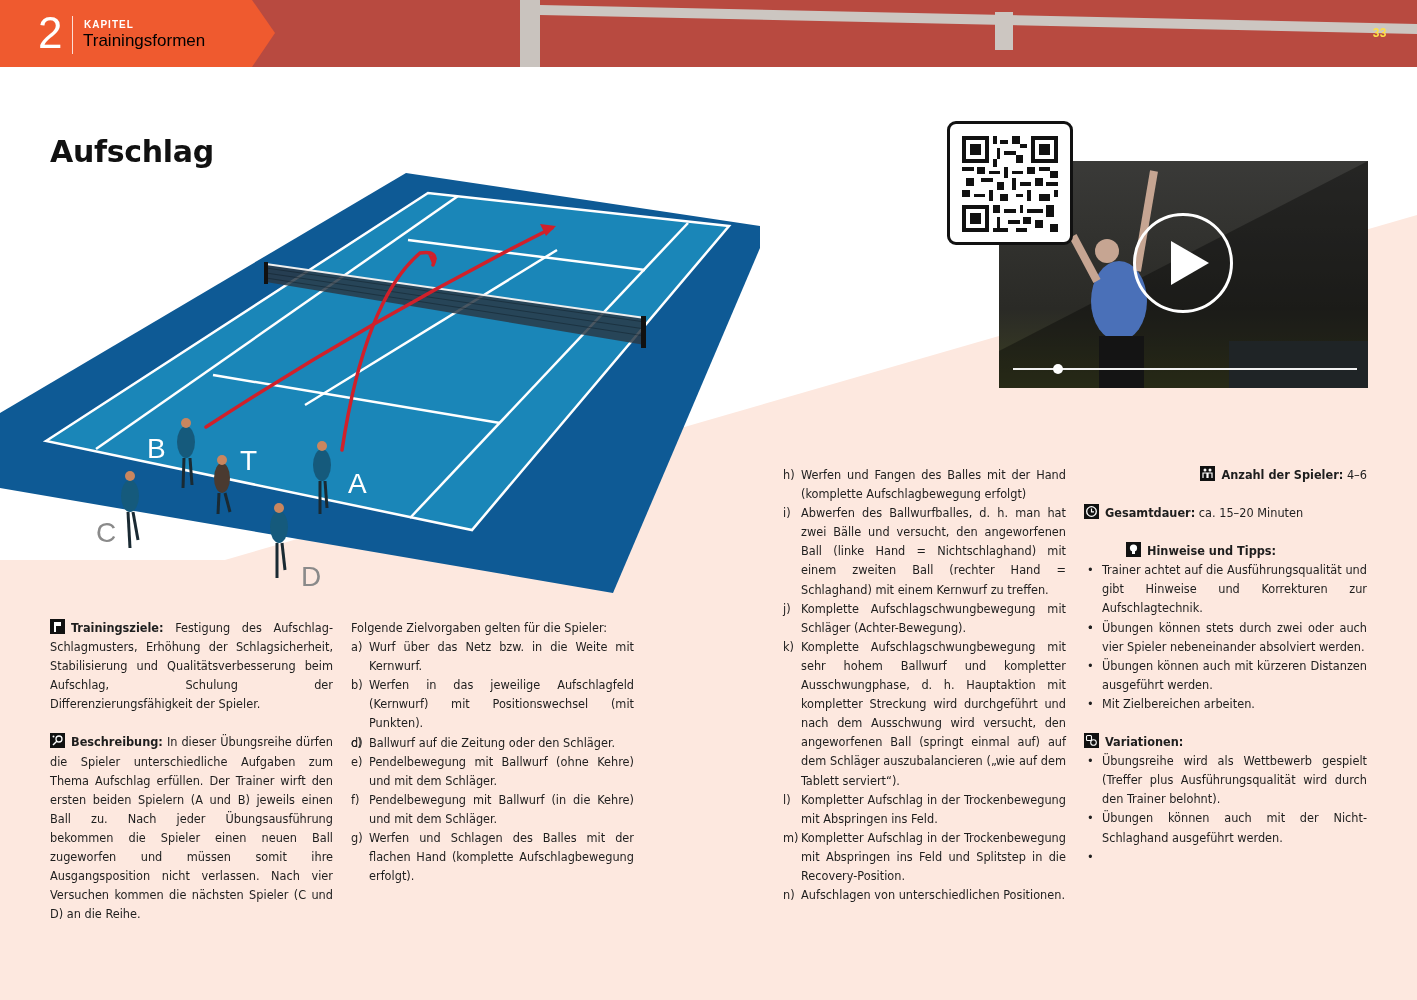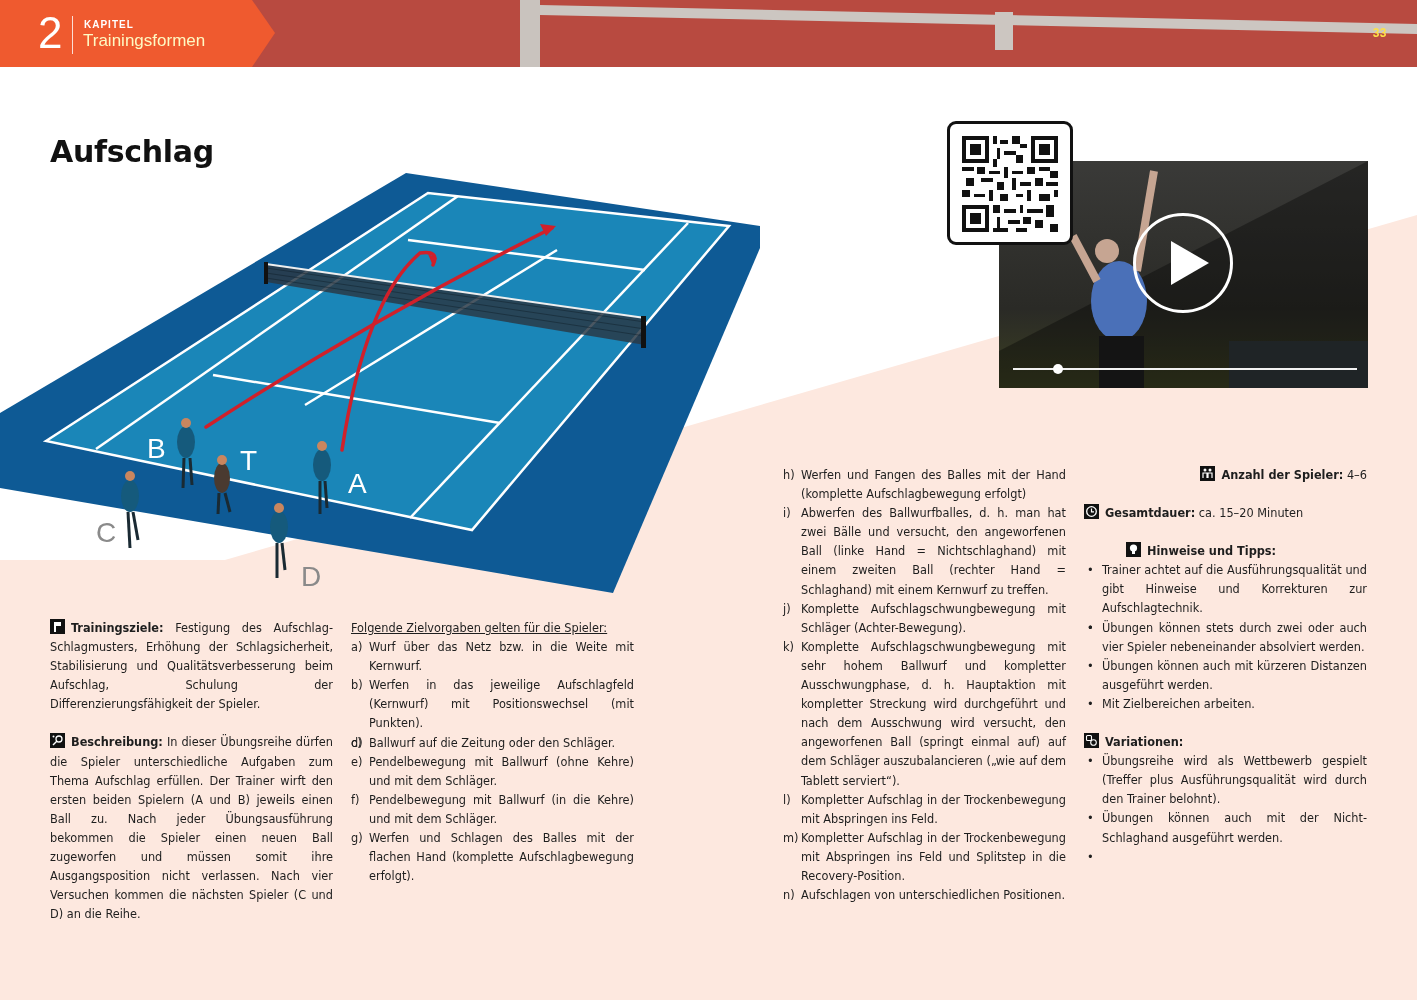--- a/index.html
+++ b/index.html
@@ -11,21 +11,21 @@
   }
   .page-bg { position: absolute; left: 0; top: 0; width: 1417px; height: 1000px; }
 
   
   .header { position: absolute; left: 0; top: 0; width: 1417px; height: 67px; background: #b94a3f; overflow: hidden; }
   .header .track { position: absolute; left: 0; top: 0; }
   .chapter-tab { position: absolute; left: 0; top: 0; width: 275px; height: 67px; }
   .chapter-num { position: absolute; left: 38px; top: 8px; color: #fff; font-family: "Liberation Sans", sans-serif; font-size: 44px; font-weight: 300; line-height: 50px; }
   .chapter-sep { position: absolute; left: 72px; top: 16px; width: 1px; height: 38px; background: rgba(255,255,255,0.8); }
   .chapter-kicker { position: absolute; left: 84px; top: 19px; color: #fff; font-family: "Liberation Sans", sans-serif; font-size: 10px; font-weight: bold; letter-spacing: 1px; }
-  .chapter-title { position: absolute; left: 83px; top: 31px; color: #fef9c3; font-family: "Liberation Sans", sans-serif; font-size: 17px; }
+  .chapter-title { position: absolute; left: 83px; top: 31px; color: #000000; font-family: "Liberation Sans", sans-serif; font-size: 17px; }
   .page-number { position: absolute; right: 30px; top: 26px; font-family: "Liberation Sans", sans-serif; font-size: 12px; font-weight: bold; color: #fde047; letter-spacing: 0.5px; }
 
   
   .page-title { position: absolute; left: 50px; top: 92px; width: 600px; font-family: "DejaVu Sans", sans-serif; font-weight: bold; font-size: 30px; line-height: 40px; color: #111; letter-spacing: -0.3px; }
 
   
   .court-illus { position: absolute; left: 0; top: 170px; width: 760px; height: 440px; }
 
   
   .video { position: absolute; left: 999px; top: 161px; width: 369px; height: 227px; background: #2b2b2b; overflow: hidden; }
@@ -255,21 +255,21 @@
       <svg width="15" height="15" viewBox="0 0 15 15">
           <circle cx="9" cy="6" r="3" stroke="#fff" stroke-width="1.3" fill="none"></circle>
           <line x1="7" y1="8" x2="3" y2="12" stroke="#fff" stroke-width="1.5"></line>
           <circle cx="3.5" cy="3.5" r="1" fill="#fff"></circle>
         </svg>
     </span><span class="lbl">Beschreibung:</span><span> In dieser Übungsreihe dürfen die Spieler unterschiedliche Aufgaben zum Thema Aufschlag erfüllen. Der Trainer wirft den ersten beiden Spielern (A und B) jeweils einen Ball zu. Nach jeder Übungsausführung bekommen die Spieler einen neuen Ball zugeworfen und müssen somit ihre Ausgangsposition nicht verlassen. Nach vier Versuchen kommen die nächsten Spieler (C und D) an die Reihe.</span>
   </p>
 </div>
 
 <div class="col" style="left:351px; top:618px; width:283px;">
-  <p style="text-align:left;text-decoration:underline;">Folgende Zielvorgaben gelten für die Spieler:</p>
+  <p style="text-align:left;">Folgende Zielvorgaben gelten für die Spieler:</p>
   <ul class="list">
     <li><span class="mk">a)</span><span>Wurf über das Netz bzw. in die Weite mit Kernwurf.</span></li>
     <li><span class="mk">b)</span><span>Werfen in das jeweilige Aufschlagfeld (Kernwurf) mit Positionswechsel (mit Punkten).</span></li>
     <li><span class="mk">c)</span></li>
     <li><span class="mk">d)</span><span>Ballwurf auf die Zeitung oder den Schläger.</span></li>
     <li><span class="mk">e)</span><span>Pendelbewegung mit Ballwurf (ohne Kehre) und mit dem Schläger.</span></li>
     <li><span class="mk">f)</span><span>Pendelbewegung mit Ballwurf (in die Kehre) und mit dem Schläger.</span></li>
     <li><span class="mk">g)</span><span>Werfen und Schlagen des Balles mit der flachen Hand (komplette Aufschlagbewegung erfolgt).</span></li>
   </ul>
 </div>

